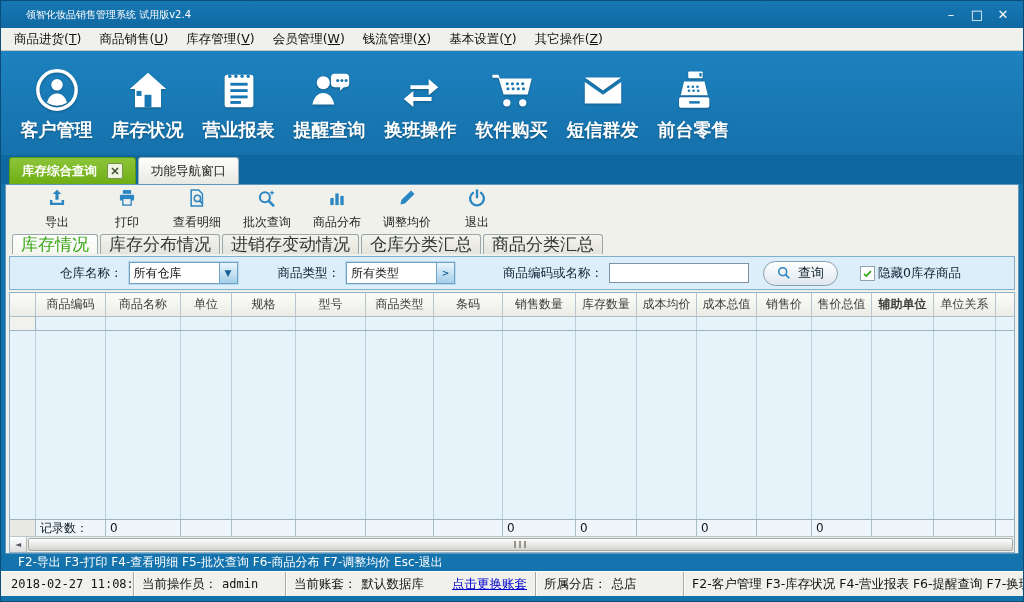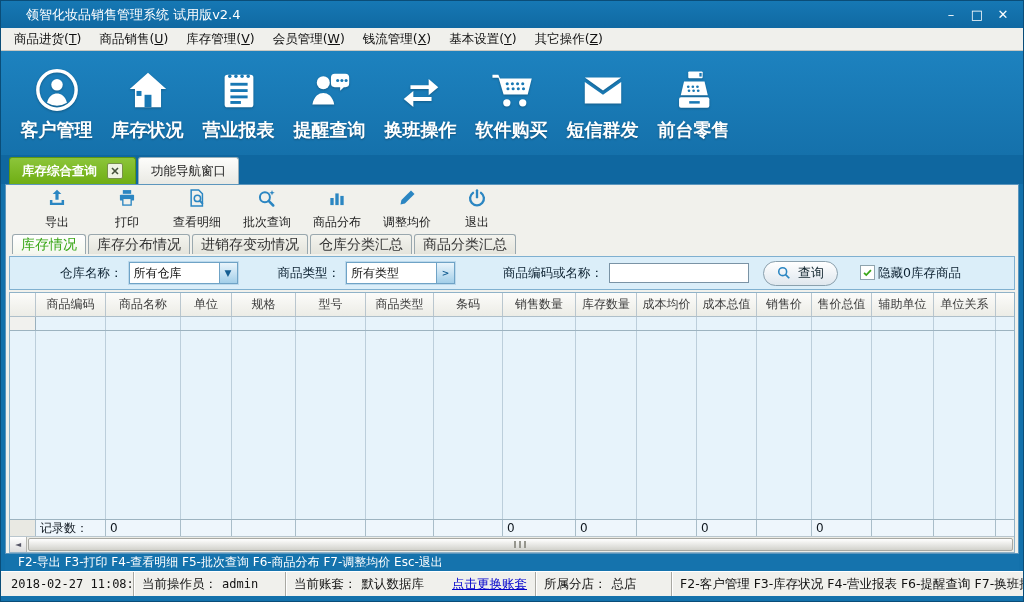--- a/index.html
+++ b/index.html
@@ -1,21 +1,21 @@
 <!DOCTYPE html>
 <html><head>
 <meta charset="utf-8">
 <style>
   html,body{margin:0;padding:0;background:#444;font-family:"DejaVu Sans",sans-serif;}
   .window{position:relative;width:1024px;height:602px;box-sizing:border-box;
     background:#1371ab;border:1px solid #0a4d78;display:flex;flex-direction:column;overflow:hidden;}
 
   
   .titlebar{height:27px;background:linear-gradient(#1678b4,#1069a2);display:flex;align-items:center;flex:0 0 auto;}
-  .title{color:#fff;font-size:13px;padding-left:25px;text-align:center;}
+  .title{color:#fff;font-size:10px;padding-left:25px;text-align:center;}
   .winctrls{margin-left:auto;display:flex;align-items:center;gap:10px;padding-right:12px;}
   .wc{color:#fff;font-size:13px;width:16px;text-align:center;cursor:default;}
 
   
   .menubar{height:22px;background:#f0f0ec;border-bottom:1px solid #c8c8c2;display:flex;align-items:center;padding-left:4px;flex:0 0 auto;}
   .mi{font-size:12.5px;color:#111;padding:0 9px;line-height:22px;}
   .mi u{text-decoration:underline;}
 
   
   .toolbar{height:104px;background:linear-gradient(#1d82bf,#1571ab);display:flex;align-items:center;padding-left:10px;flex:0 0 auto;}
@@ -38,41 +38,41 @@
   .content{flex:1;margin:0 4px;background:#f1f1ec;border:1px solid #5c96bd;display:flex;flex-direction:column;min-height:0;}
 
   
   .subtoolbar{height:48px;display:flex;align-items:center;padding-left:26px;gap:20px;flex:0 0 auto;}
   .sti{width:50px;display:flex;flex-direction:column;align-items:center;}
   .stico svg{width:20px;height:20px;color:#2b86c2;}
   .stlab{font-size:12px;color:#222;margin-top:2px;white-space:nowrap;}
 
   
   .subtabs{height:21px;display:flex;align-items:flex-end;padding-left:6px;gap:2px;flex:0 0 auto;}
-  .stab{height:19px;display:flex;align-items:center;padding:0 8px;font-size:14px;color:#333;
+  .stab{height:19px;display:flex;align-items:center;padding:0 8px;font-size:17px;color:#333;
     background:linear-gradient(#f4f4ee,#e4e4dc);border:1px solid #9aa8ae;border-bottom:none;border-radius:3px 3px 0 0;}
   .stab.active{background:linear-gradient(#ffffff,#f4f7ee);color:#3aa617;}
 
   
   .filterbar{height:32px;margin:2px 3px;background:#dbeef9;border:1px solid #7fb0d0;display:flex;align-items:center;
     padding-left:50px;font-size:12.5px;color:#0b2030;flex:0 0 auto;}
   .flab{white-space:nowrap;}
   .combo{display:flex;align-items:center;width:107px;height:20px;margin:0 6px;background:#fff;
     border:1px solid #6fa3c6;outline:1px solid #bcd9ec;}
   .combo-val{font-size:12px;padding-left:4px;color:#111;}
   .combo-btn{margin-left:auto;width:17px;height:100%;background:linear-gradient(#eaf5fc,#a3cfe9);
     border-left:1px solid #6fa3c6;display:flex;align-items:center;justify-content:center;
     color:#155e92;font-size:9px;font-weight:bold;}
   .gap1{width:34px;}   .gap2{width:42px;}
   .ftext{width:132px;height:18px;margin-left:6px;border:1px solid #7a93a5;background:#fff;font-size:12px;padding:0 3px;}
   .fbtn{display:flex;align-items:center;gap:7px;height:25px;margin-left:14px;padding:0 13px;
     border:1px solid #8aa0ad;border-radius:13px;background:linear-gradient(#ffffff,#dfe7ee);
     font-size:13px;color:#12262f;font-family:inherit;cursor:default;}
   .fbtn svg{width:14px;height:14px;}
-  .chk{display:flex;margin-left:22px;gap:3px;}
+  .chk{display:flex;align-items:center;margin-left:22px;gap:3px;}
   .chkbox{width:13px;height:13px;background:#fff;border:1px solid #8fa4ae;display:flex;align-items:center;justify-content:center;}
   .chkbox svg{width:11px;height:11px;}
   .chklab{font-size:12.5px;color:#0b2030;}
 
   
   .grid{flex:1;margin:0 3px;border:1px solid #8fb2c8;background:#e7f3fb;display:flex;flex-direction:column;min-height:0;}
   .ghrow{display:flex;height:23px;background:linear-gradient(#fcfcfa,#ececе6);background:linear-gradient(#fcfcfa,#ecece6);
     border-bottom:1px solid #aebfca;flex:0 0 auto;}
   .gh{display:flex;align-items:center;justify-content:center;font-size:12px;color:#3c3c3c;
     border-right:1px solid #b9c6ce;box-sizing:border-box;white-space:nowrap;overflow:hidden;}
@@ -82,39 +82,39 @@
   .gbody{flex:1;display:flex;min-height:0;}
   .gb{border-right:1px solid #bccedb;box-sizing:border-box;}
   .gsrow{display:flex;height:16px;background:#eef6fc;border-top:1px solid #9db3c0;flex:0 0 auto;}
   .gs{display:flex;align-items:center;font-size:12px;color:#101820;padding-left:4px;
     border-right:1px solid #a9bdc9;box-sizing:border-box;white-space:nowrap;overflow:hidden;}
   .gs.sel{background:#e9e9e3;padding:0;}
   .c0{width:26px;flex:0 0 auto;} .c1{width:70px;flex:0 0 auto;} .c2{width:75px;flex:0 0 auto;}
   .c3{width:51px;flex:0 0 auto;} .c4{width:64px;flex:0 0 auto;} .c5{width:70px;flex:0 0 auto;}
   .c6{width:68px;flex:0 0 auto;} .c7{width:69px;flex:0 0 auto;} .c8{width:73px;flex:0 0 auto;}
   .c9{width:61px;flex:0 0 auto;} .c10{width:60px;flex:0 0 auto;} .c11{width:60px;flex:0 0 auto;}
-  .c12{width:55px;flex:0 0 auto;font-family:Liberation Serif, serif;} .c13{width:60px;flex:0 0 auto;} .c14{width:62px;flex:0 0 auto;}
+  .c12{width:55px;flex:0 0 auto;font-family:Liberation Serif, serif;} .c13{width:60px;flex:0 0 auto;} .c14{width:62px;flex:0 0 auto;font-weight:bold;}
   .c15{width:62px;flex:0 0 auto;} .cf{flex:1;border-right:none;}
 
   
   .hscroll{height:15px;background:#ecece6;border-top:1px solid #b9c6ce;display:flex;align-items:stretch;flex:0 0 auto;}
   .harrow{width:16px;font-size:8px;color:#556;display:flex;align-items:center;justify-content:center;
     background:linear-gradient(#fff,#ddd);border-right:1px solid #b5b5af;}
   .hthumb{flex:1;margin:1px 1px;background:linear-gradient(#ffffff,#d2d2cc);border:1px solid #a8a8a2;
     border-radius:2px;display:flex;align-items:center;justify-content:center;}
   .grip{width:13px;height:7px;background:repeating-linear-gradient(90deg,#96968e 0 2px,transparent 2px 5px);}
 
   
   .hintbar{height:17px;margin:0 4px;background:#1573ad;color:#fff;font-size:12px;line-height:17px;
     padding-left:13px;white-space:nowrap;overflow:hidden;flex:0 0 auto;}
   .statusbar{height:24px;background:#f0f0ec;border-top:1px solid #fff;display:flex;align-items:stretch;
     font-size:12.5px;color:#111;flex:0 0 auto;}
   .ss{display:flex;align-items:center;border-right:1px solid #a8a8a2;box-shadow:1px 0 0 #fff;
     padding:0 8px;white-space:nowrap;overflow:hidden;box-sizing:border-box;}
-  .s1{width:133px;padding-left:10px;} .s2{width:152px;} .s3{width:250px;} .s4{width:136px;}
+  .s1{width:133px;padding-left:10px;} .s2{width:152px;} .s3{width:250px;} .s4{width:148px;}
   .s5{flex:1;border-right:none;box-shadow:none;}
   .mono{font-family:"DejaVu Sans Mono",monospace;font-size:12px;}
   .lblsp{margin-right:5px;}
   .slink{margin-left:auto;color:#0000cc;text-decoration:underline;cursor:pointer;}
   .bottomstrip{height:5px;background:#1371ab;flex:0 0 auto;}
 </style>
 </head>
 <body>
 
 <div class="window">

